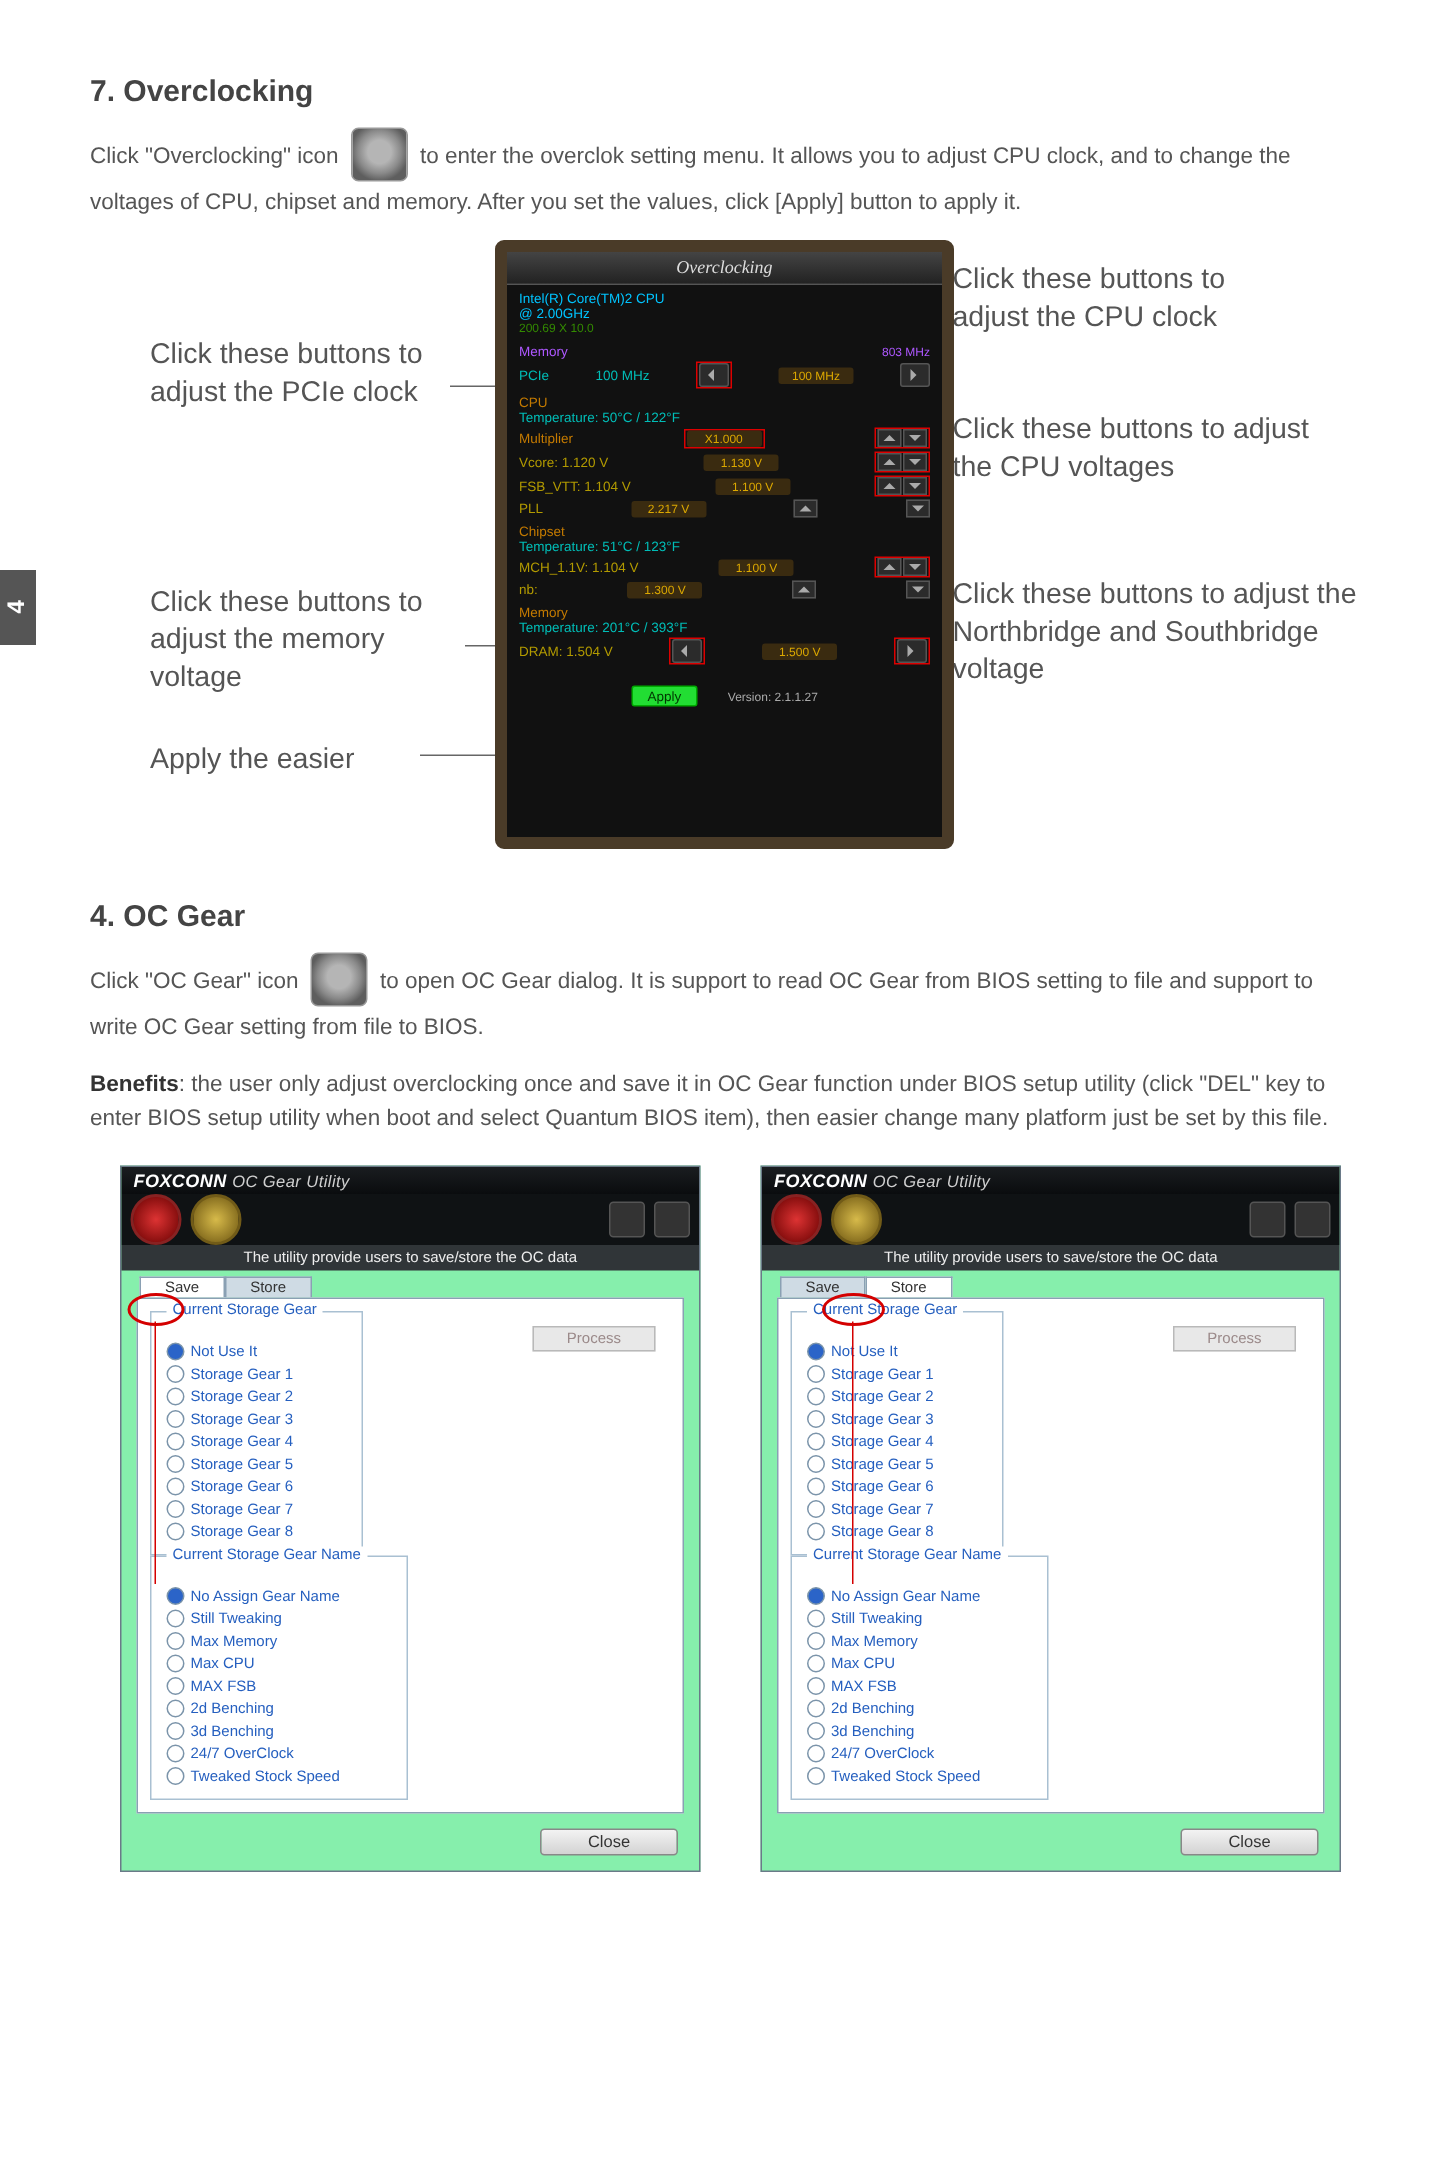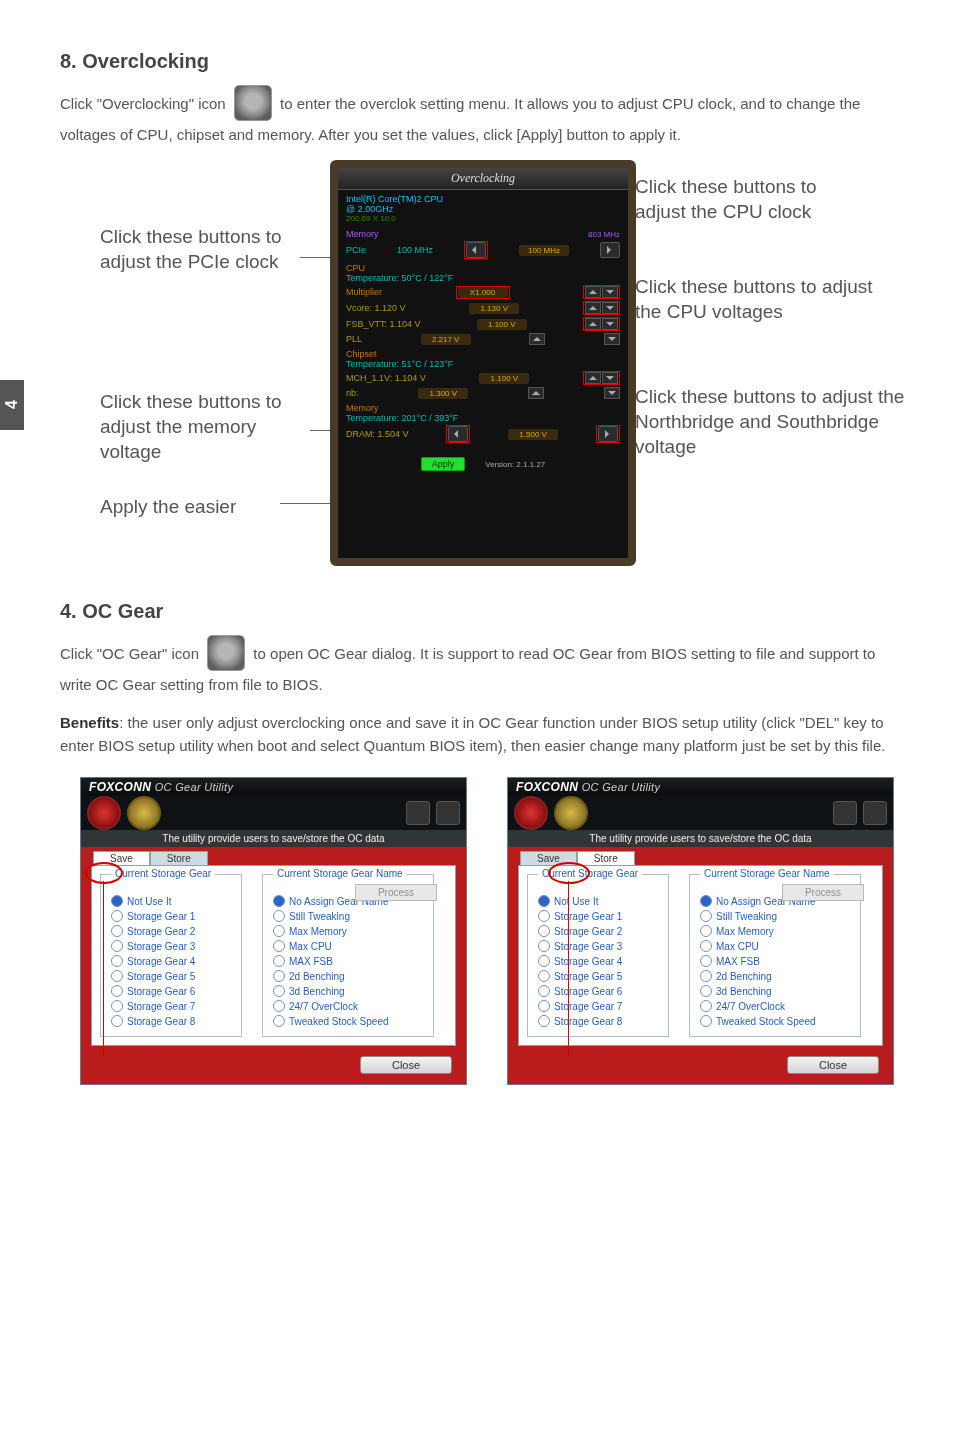--- a/index.html
+++ b/index.html
@@ -131,21 +131,21 @@
     font-size:19px;color:#555;line-height:1.3;
   }
   .line {
     position:absolute;background:#666;height:1px;
   }
 
   
   .dialog-row { display:flex; gap:40px; margin:20px 0 0 20px; }
   .dialog {
     width: 390px;
-    background: #b91c1c;
+    background: #86efac;
     border: 1px solid #6a7a88;
     font-size: 10px;
     color: #1a3c66;
     position: relative;
   }
   .dlg-head {
     background: linear-gradient(#1a1d20,#0a0c0e);
     color:#fff; font-style:italic; font-weight:bold;
     padding:2px 8px; font-size:12px; letter-spacing:0.3px;
   }
@@ -167,21 +167,21 @@
     text-align:center;color:#eee;font-size:10px;background:#303538;padding:3px 0;
   }
   .tabs { display:flex;gap:0;padding:4px 4px 0 12px;}
   .tab {
     background:#cfdbe4;padding:1px 16px;border:1px solid #8aa0b3;border-bottom:none;
     font-size:10px;color:#333;cursor:pointer;
   }
   .tab.active{background:#fff;}
   .tabpanel{
     background:#fff;margin:0 10px 10px 10px;border:1px solid #8aa0b3;padding:8px;
-    display:flex;gap:20px;font-size:10px;position:relative;
+    display:flex;font-size:10px;position:relative;flex-direction:column;
   }
   .group{border:1px solid #a9c0d2;padding:6px 10px;}
   .grp-title{color:#255fbf;font-size:10px;position:relative;top:-13px;background:#fff;padding:0 4px;}
   .radio-item{display:flex;align-items:center;gap:4px;color:#255fbf;margin:3px 0;}
   .radio-dot{width:10px;height:10px;border:1px solid #7b94aa;border-radius:50%;display:inline-block;}
   .radio-dot.filled{background:#2b64c8;}
   .proc-btn{
     position:absolute;right:18px;top:18px;
     background:#e8e8e8;color:#9b8a8a;padding:2px 22px;border:1px solid #b9b9b9;font-size:10px;
   }
@@ -199,21 +199,21 @@
   .page-num{text-align:center;font-size:14px;color:#555;margin-top:60px;}
   .red-ln{position:absolute;border-top:1px solid #d40000;}
 </style>
 </head>
 <body>
 
 <div class="side-tab">4</div>
 
 <div class="page">
 
-  <h2>8. Overclocking</h2>
+  <h2>7. Overclocking</h2>
   <p>
     <span>Click "Overclocking" icon</span>
     <span class="inline-icon"></span>
     <span>to enter the overclok setting menu. It allows you to adjust CPU clock, and to change the voltages of CPU, chipset and memory. After you set the values, click [Apply] button to apply it.</span>
   </p>
 
   <div class="oc-wrap">
 
     <div class="callout" style="left:40px;top:65px;width:200px;">Click these buttons to adjust the PCIe clock</div>
     <div class="line" style="left:240px;top:97px;width:38px;"></div>

